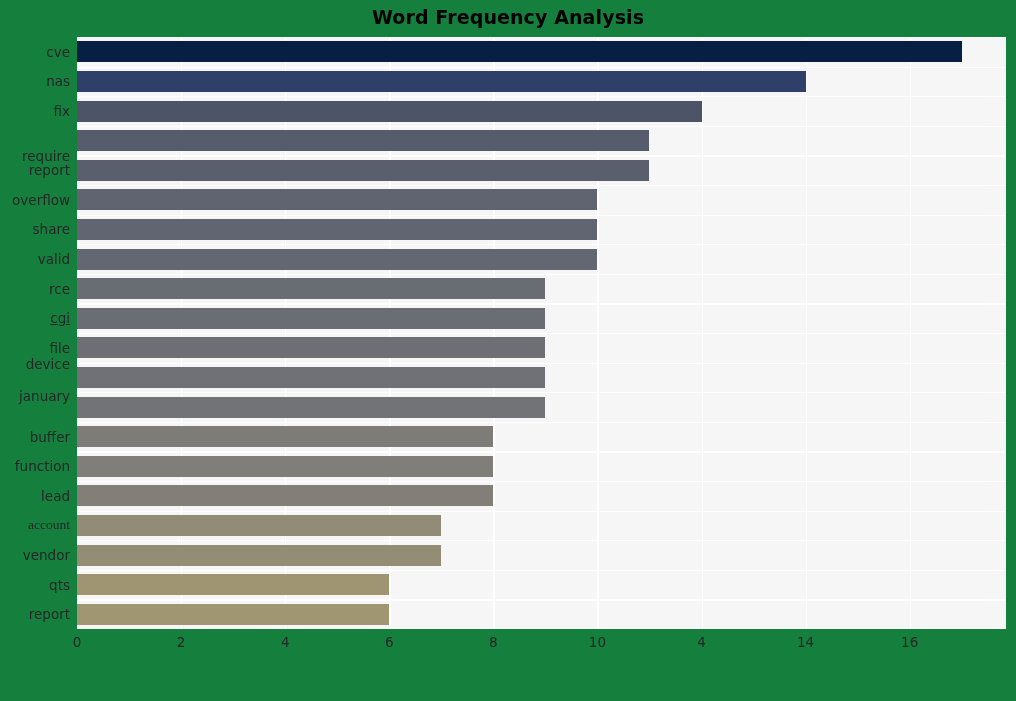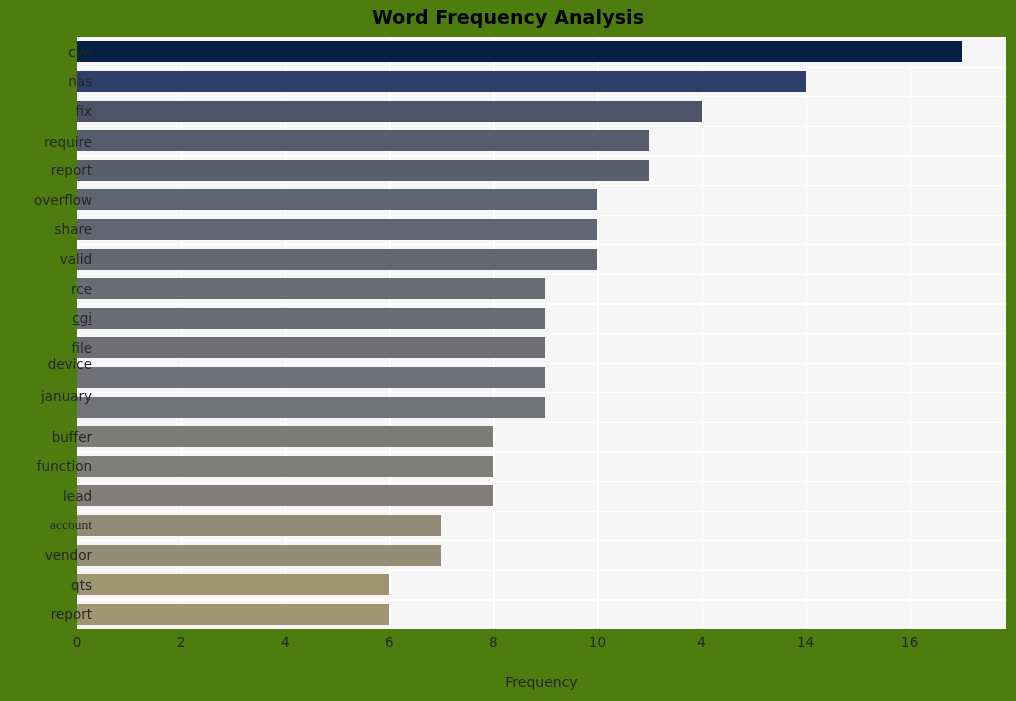--- a/index.html
+++ b/index.html
@@ -10,21 +10,21 @@
   body {
     width: 1016px;
     height: 701px;
     font-family: "DejaVu Sans", "Liberation Sans", sans-serif;
     overflow: hidden;
   }
   #figure {
     position: relative;
     width: 1016px;
     height: 701px;
-    background: #4d7c0f;
+    background: #15803d;
   }
   #chart-title {
     position: absolute;
     left: 0;
     top: 6px;
     width: 1016px;
     text-align: center;
     font-size: 19px;
     font-weight: bold;
     color: #000000;
@@ -67,21 +67,20 @@
     left: 0;
     height: 21px;
   }
   
   #y-labels {
     position: absolute;
     left: 0;
     top: 37px;
     width: 70px;
     height: 592px;
-    margin-left: 22px;
   }
   .y-label {
     position: absolute;
     right: 0;
     width: 70px;
     text-align: right;
     font-size: 13.5px;
     color: #262626;
     line-height: 14px;
   }
@@ -174,21 +173,21 @@
         <div class="bar" title="vendor: 7" style="width: 364.314px; top: 507.5px; background: rgb(147, 141, 118);"></div>
         <div class="bar" title="qts: 6" style="width: 312.269px; top: 537.1px; background: rgb(160, 149, 115);"></div>
         <div class="bar" title="stack: 6" style="width: 312.269px; top: 566.7px; background: rgb(161, 150, 114);"></div>
       </div>
   </div>
 
   <div id="y-labels">
       <div class="y-label" style="top: 7.8px; color: rgb(38, 38, 38);">cve</div>
       <div class="y-label" style="top: 37.4px; color: rgb(38, 38, 38);">nas</div>
       <div class="y-label" style="top: 67px; color: rgb(38, 38, 38);">fix</div>
-      <div class="y-label" style="top: 98px; color: rgb(38, 38, 38);">require</div>
+      <div class="y-label" style="top: 112px; color: rgb(38, 38, 38);">require</div>
       <div class="y-label" style="top: 126.2px; color: rgb(38, 38, 38);">report</div>
       <div class="y-label" style="top: 155.8px; color: rgb(38, 38, 38);">overflow</div>
       <div class="y-label" style="top: 185.4px; color: rgb(38, 38, 38);">share</div>
       <div class="y-label" style="top: 215px; color: rgb(38, 38, 38);">valid</div>
       <div class="y-label" style="top: 244.6px; color: rgb(38, 38, 38);">rce</div>
       <div class="y-label" style="top: 274.2px; color: rgb(38, 38, 38); text-decoration: underline;">cgi</div>
       <div class="y-label" style="top: 303.8px; color: rgb(38, 38, 38);">file</div>
       <div class="y-label" style="top: 320px; color: rgb(38, 38, 38);">device</div>
       <div class="y-label" style="top: 352px; color: rgb(38, 38, 38);">january</div>
       <div class="y-label" style="top: 392.6px; color: rgb(38, 38, 38);">buffer</div>
@@ -204,15 +203,14 @@
       <div class="x-label" style="left: 104.09px; color: rgb(38, 38, 38);">2</div>
       <div class="x-label" style="left: 208.179px; color: rgb(38, 38, 38);">4</div>
       <div class="x-label" style="left: 312.269px; color: rgb(38, 38, 38);">6</div>
       <div class="x-label" style="left: 416.359px; color: rgb(38, 38, 38);">8</div>
       <div class="x-label" style="left: 520.448px; color: rgb(38, 38, 38);">10</div>
       <div class="x-label" style="left: 624.538px; color: rgb(38, 38, 38);">4</div>
       <div class="x-label" style="left: 728.627px; color: rgb(38, 38, 38);">14</div>
       <div class="x-label" style="left: 832.717px; color: rgb(38, 38, 38);">16</div>
     </div>
 
-  <div id="x-axis-label">Frequency</div>
 
 </div>
 
 </body></html>

